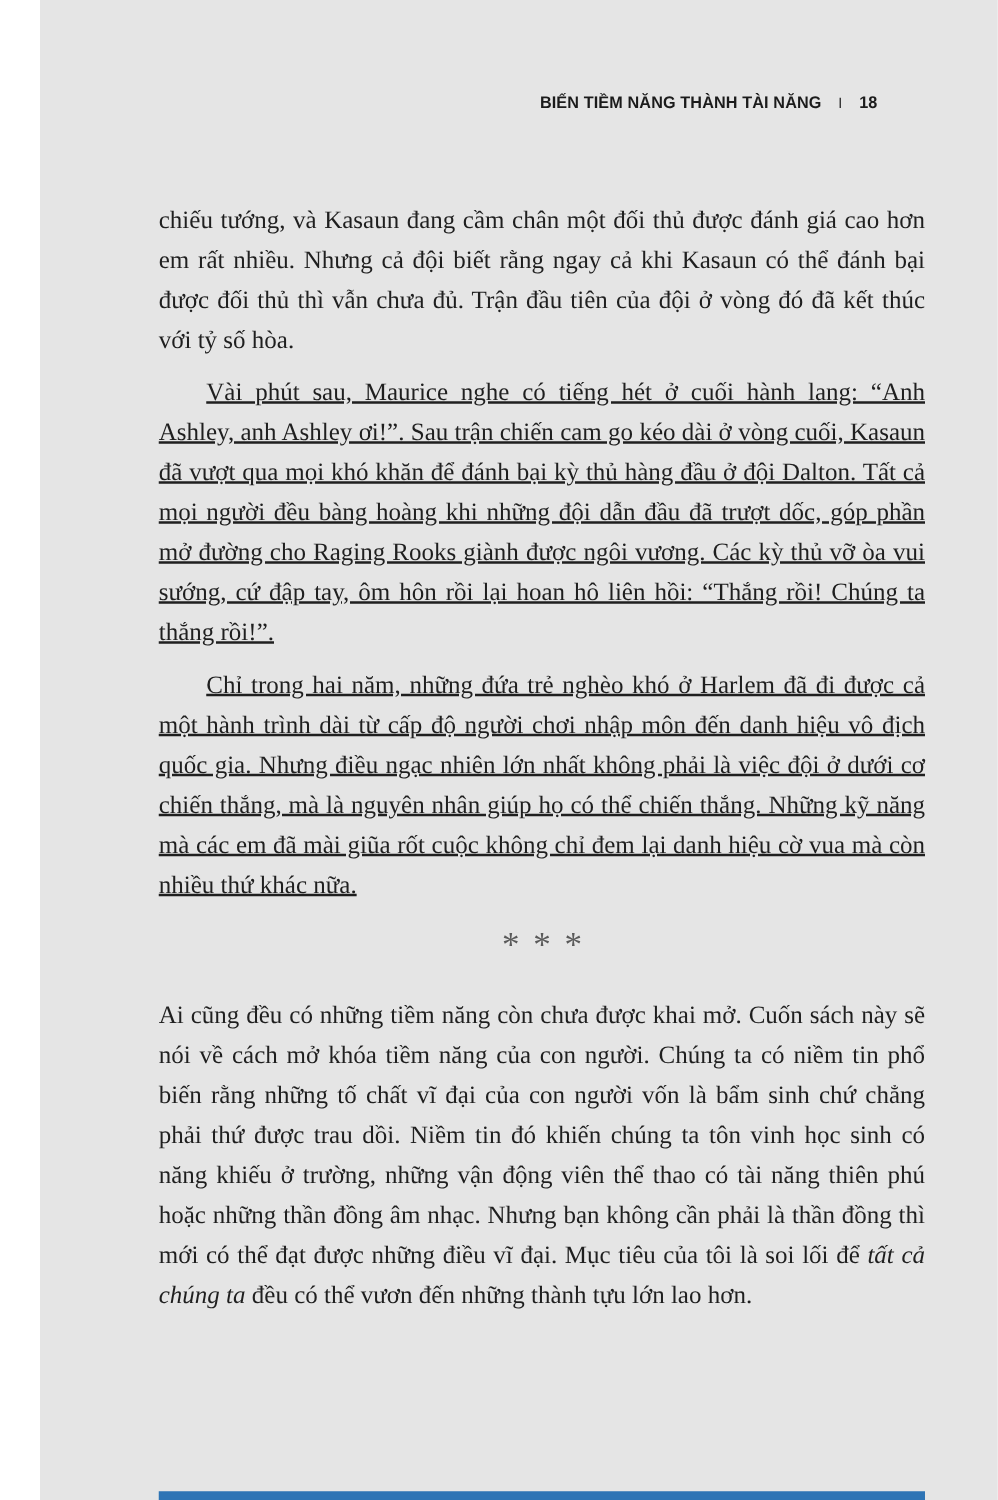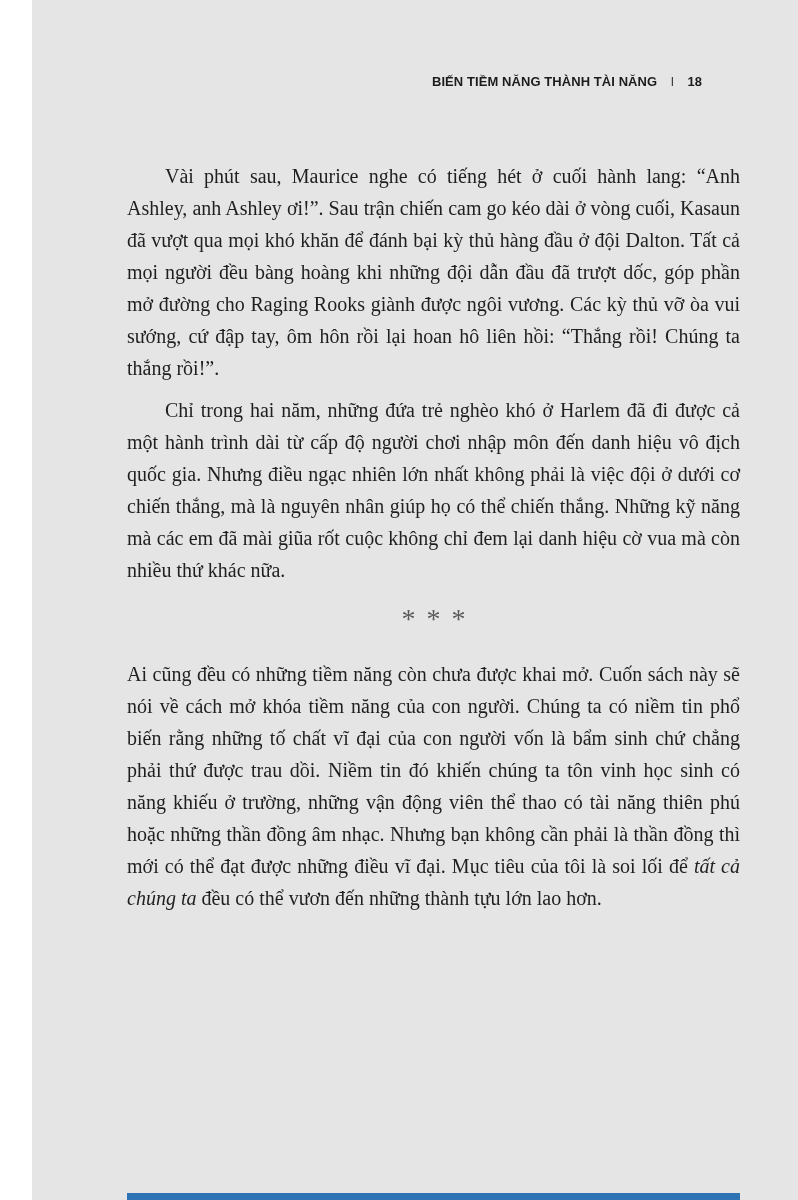--- a/index.html
+++ b/index.html
@@ -40,21 +40,21 @@
     position: absolute;
     top: 160px; left: 95px;
     width: 613px;
     color: #1f1f1f;
     font-size: 20px;
     line-height: 32px;
     text-align: justify;
     text-justify: inter-word;
   }
   .content p { margin: 0 0 10px 0; }
-  .content p.indent { text-indent: 38px; }
+  .content p.indent { text-indent: 38px; text-decoration: underline; }
   .content .italic { font-style: italic; }
   .section-break {
     text-align: center;
     color: #5a5a5a;
     font-size: 28px;
     line-height: 30px;
     letter-spacing: 11px;
     padding-left: 11px; 
     margin: 18px 0 24px 0;
     font-family: "Liberation Serif", serif;
@@ -71,20 +71,21 @@
 <div class="page">
 
   <header class="page-header">
     <span>BIẾN TIỀM NĂNG THÀNH TÀI NĂNG</span>
     <span class="divider">I</span>
     <span>18</span>
   </header>
 
   <main class="content">
     <div id="paragraphs-top">
+        <p><span>chiếu tướng, và Kasaun đang cầm chân một đối thủ được đánh giá cao hơn em rất nhiều. Nhưng cả đội biết rằng ngay cả khi Kasaun có thể đánh bại được đối thủ thì vẫn chưa đủ. Trận đầu tiên của đội ở vòng đó đã kết thúc với tỷ số hòa.</span></p>
         <p class="indent"><span>Vài phút sau, Maurice nghe có tiếng hét ở cuối hành lang: “Anh Ashley, anh Ashley ơi!”. Sau trận chiến cam go kéo dài ở vòng cuối, Kasaun đã vượt qua mọi khó khăn để đánh bại kỳ thủ hàng đầu ở đội Dalton. Tất cả mọi người đều bàng hoàng khi những đội dẫn đầu đã trượt dốc, góp phần mở đường cho Raging Rooks giành được ngôi vương. Các kỳ thủ vỡ òa vui sướng, cứ đập tay, ôm hôn rồi lại hoan hô liên hồi: “Thắng rồi! Chúng ta thắng rồi!”.</span></p>
         <p class="indent"><span>Chỉ trong hai năm, những đứa trẻ nghèo khó ở Harlem đã đi được cả một hành trình dài từ cấp độ người chơi nhập môn đến danh hiệu vô địch quốc gia. Nhưng điều ngạc nhiên lớn nhất không phải là việc đội ở dưới cơ chiến thắng, mà là nguyên nhân giúp họ có thể chiến thắng. Những kỹ năng mà các em đã mài giũa rốt cuộc không chỉ đem lại danh hiệu cờ vua mà còn nhiều thứ khác nữa.</span></p>
       </div>
     <div class="section-break">***</div>
     <div id="paragraphs-bottom">
         <p><span>Ai cũng đều có những tiềm năng còn chưa được khai mở. Cuốn sách này sẽ nói về cách mở khóa tiềm năng của con người. Chúng ta có niềm tin phổ biến rằng những tố chất vĩ đại của con người vốn là bẩm sinh chứ chẳng phải thứ được trau dồi. Niềm tin đó khiến chúng ta tôn vinh học sinh có năng khiếu ở trường, những vận động viên thể thao có tài năng thiên phú hoặc những thần đồng âm nhạc. Nhưng bạn không cần phải là thần đồng thì mới có thể đạt được những điều vĩ đại. Mục tiêu của tôi là soi lối để </span><span class="italic">tất cả chúng ta</span><span> đều có thể vươn đến những thành tựu lớn lao hơn.</span></p>
       </div>
   </main>
 
   <div class="footer-accent-bar" style="background: rgb(46, 116, 181);"></div>

